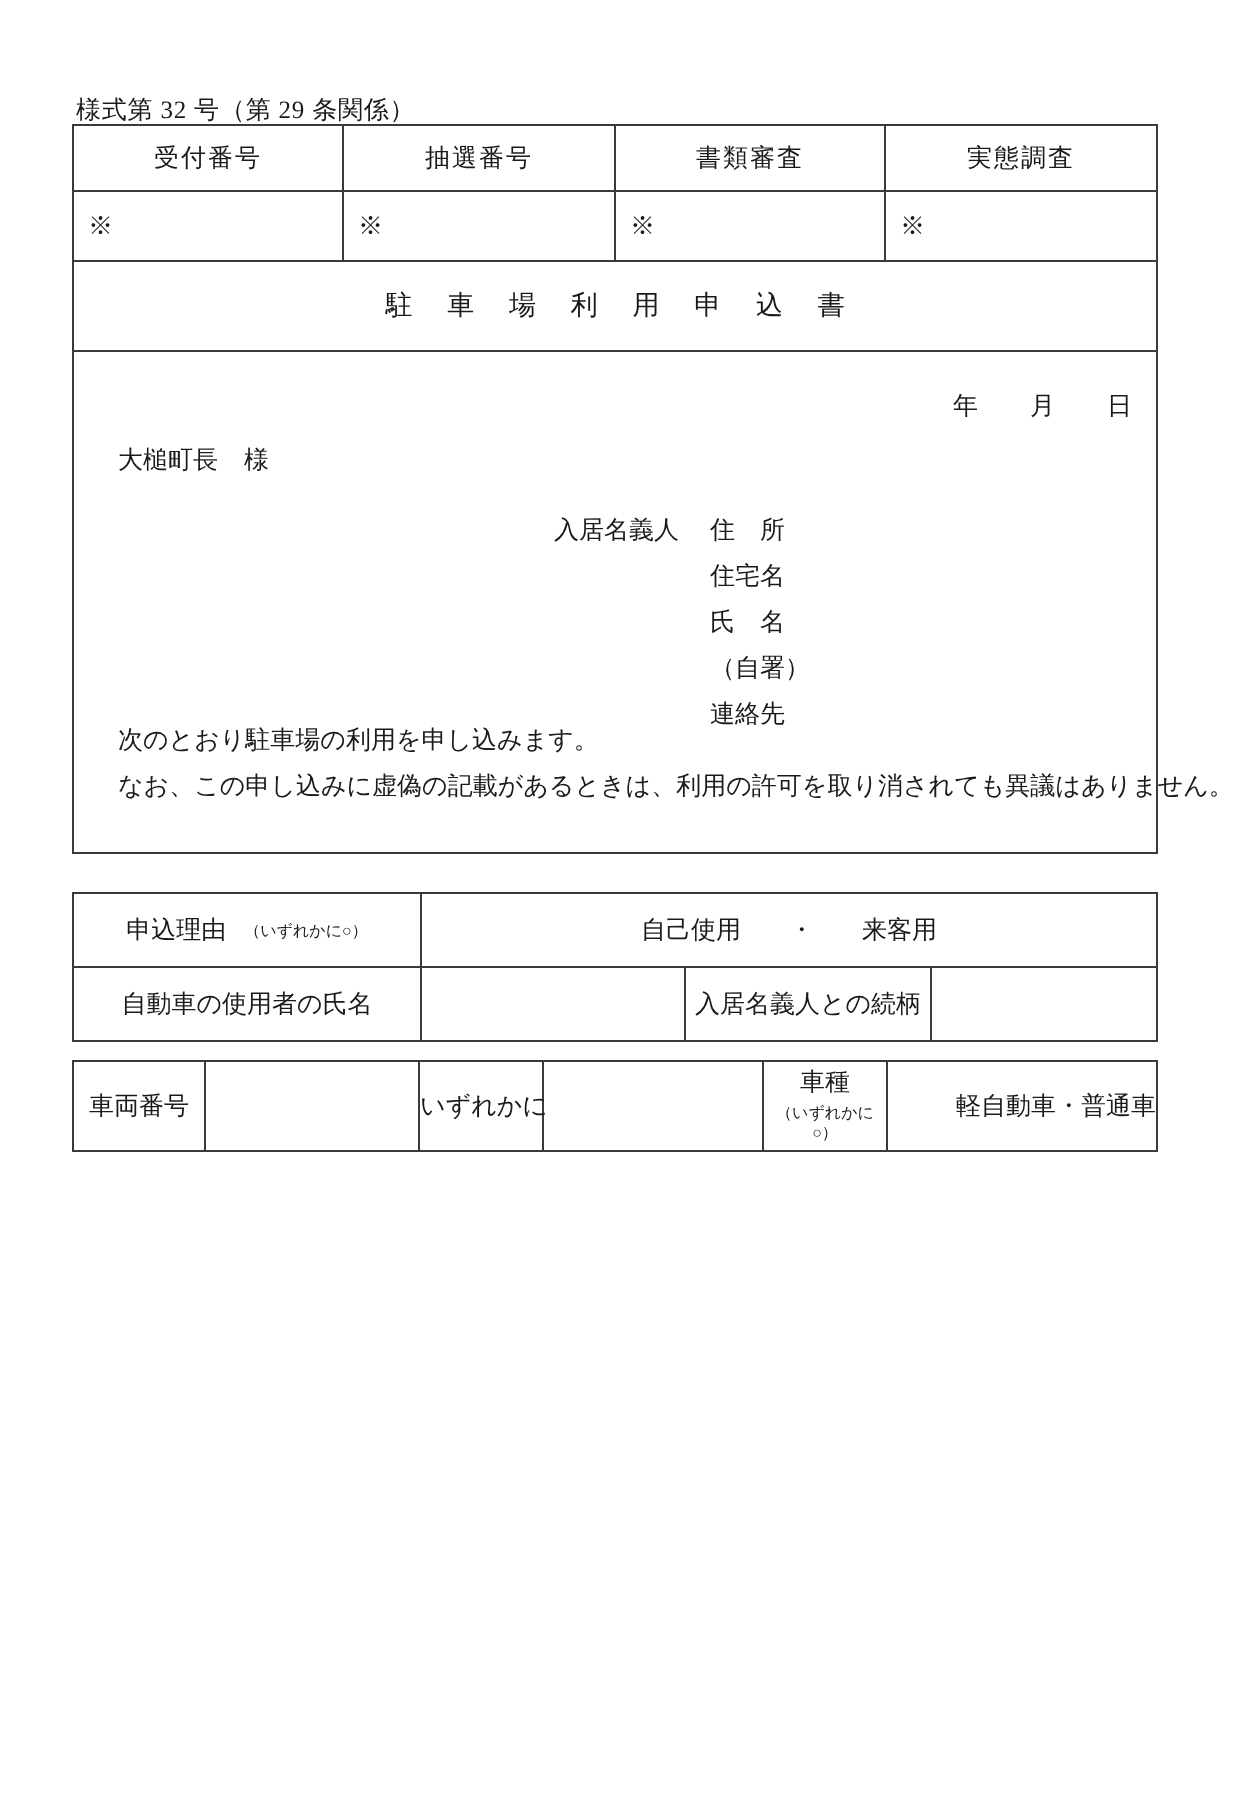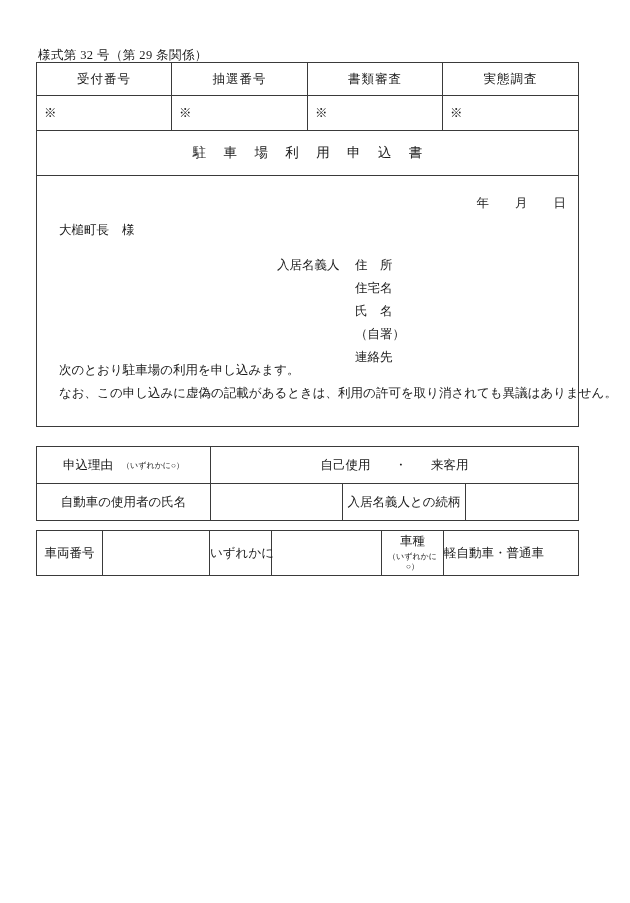--- a/index.html
+++ b/index.html
@@ -165,21 +165,21 @@
   .kind-cell {
     height: 40px;
     text-align: center;
     line-height: 1.25;
     padding: 2px 0 !important;
   }
   .kind-cell .kind-main { font-size: 12.5px; display: block; }
   .kind-cell .kind-sub { font-size: 8px; display: block; margin-top: 2px; }
   .kind-val-cell {
     height: 40px;
-    text-align: left;
+    text-align: right;
     font-size: 12.5px;
     white-space: nowrap;
   }
 
   
   .notes {
     position: absolute;
     left: 40px;
     top: 633px;
     width: 552px;

